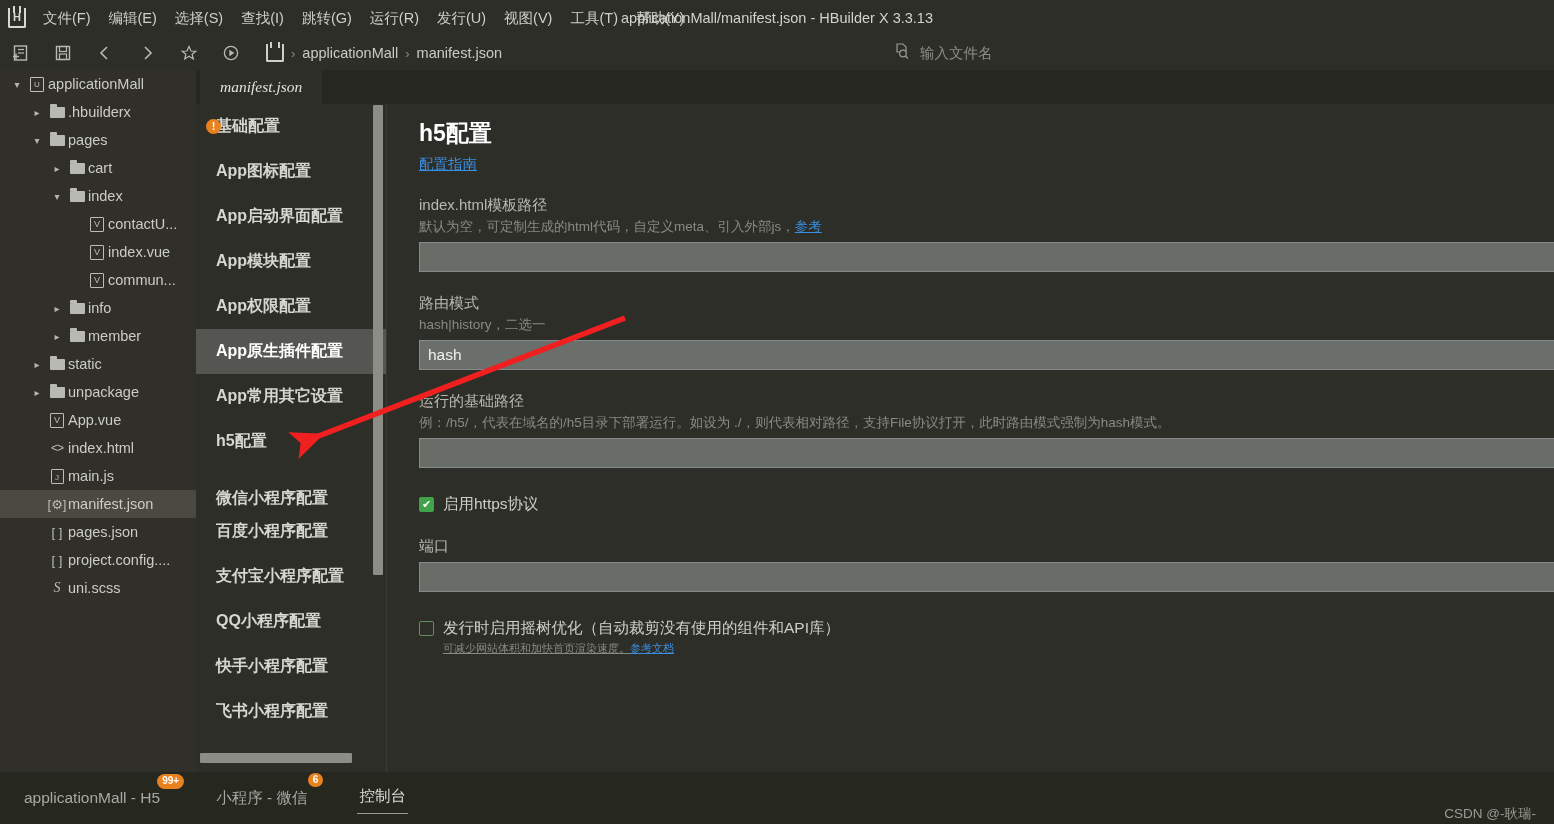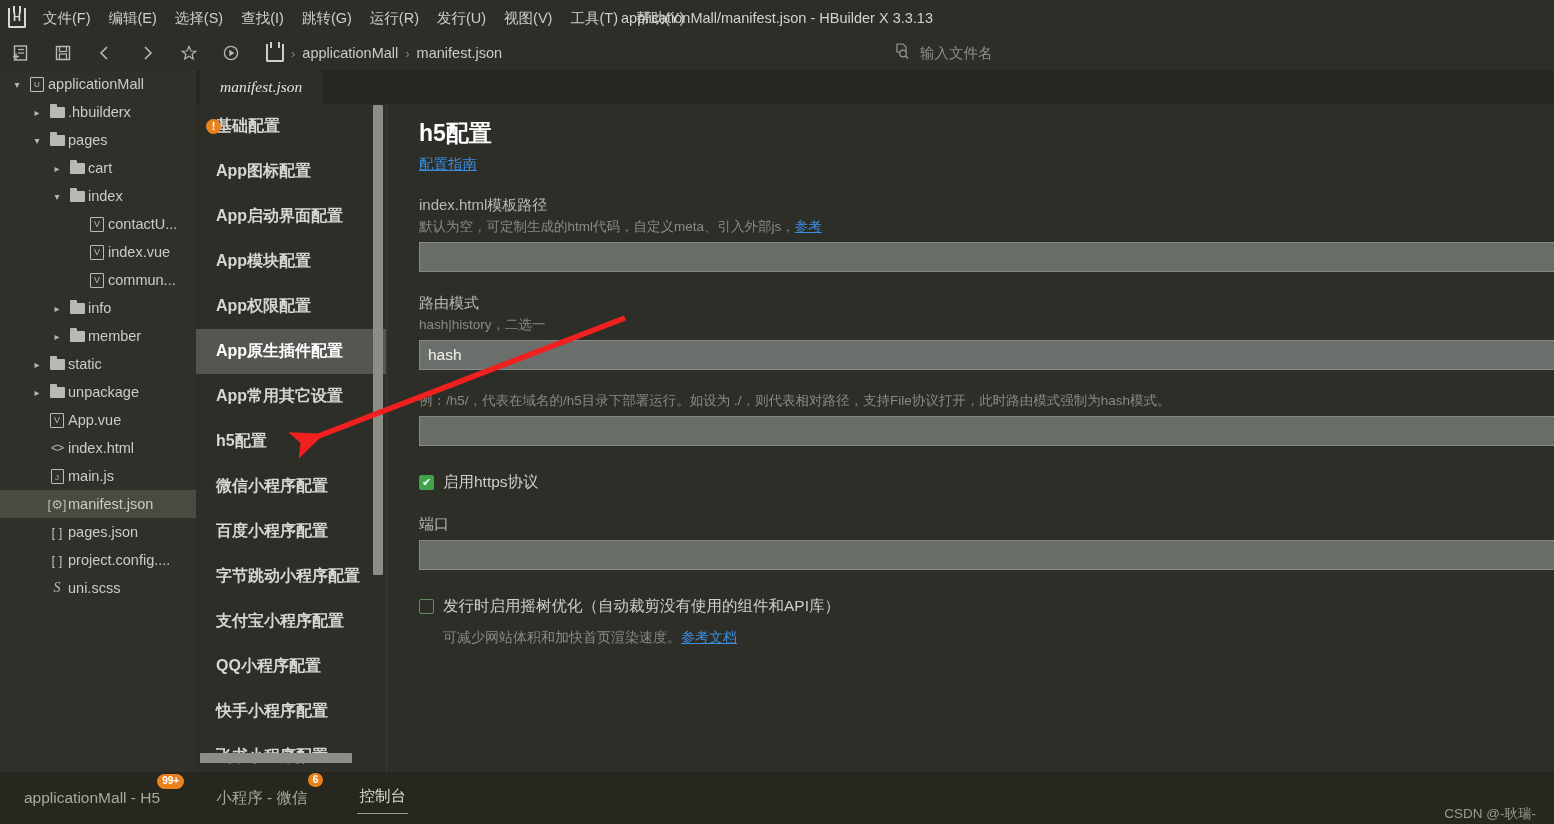--- a/index.html
+++ b/index.html
@@ -173,21 +173,21 @@
   }
   .f-input.empty { background: #696d68; }
   .chk-row { margin-top: 26px; display: flex; align-items: flex-start; gap: 9px; }
   .chk {
     width: 15px; height: 15px; border: 1.5px solid #5f8f5f; border-radius: 2px;
     flex: none; margin-top: 3px; display: flex; align-items: center; justify-content: center;
     font-size: 11px; color: #fff; line-height: 1;
   }
   .chk.on { background: #3ea34a; border-color: #3ea34a; }
   .chk-label { font-size: 15.5px; color: #cfcfc9; }
-  .chk-sub { font-size: 14px; color: #8a8a84; margin-top: 12px; }
+  .chk-sub { font-size: 11px; color: #8a8a84; margin-top: 2px; text-decoration: underline; }
   .chk-sub a { color: #3b8ee0; text-decoration: underline; cursor: pointer; }
 
   
   .arrow { position: absolute; left: 0; top: 0; width: 1554px; height: 824px; pointer-events: none; }
 
   
   .bottombar {
     position: absolute; left: 0; top: 772px; width: 1554px; height: 52px;
     background: #26271f; display: flex; align-items: center;
   }
@@ -450,28 +450,25 @@
         </div>
         <div class="cfg-row sel" style="position: relative;">
           <span>App原生插件配置</span>
         </div>
         <div class="cfg-row" style="position: relative;">
           <span>App常用其它设置</span>
         </div>
         <div class="cfg-row" style="position: relative;">
           <span>h5配置</span>
         </div>
-        <div class="cfg-row" style="position: relative;">
+        <div class="cfg-row" style="position: relative; align-items: flex-end;">
           <span>微信小程序配置</span>
         </div>
         <div class="cfg-row" style="position: relative;">
           <span>百度小程序配置</span>
-        </div>
-        <div class="cfg-row" style="position: relative;">
-          <span>字节跳动小程序配置</span>
         </div>
         <div class="cfg-row" style="position: relative;">
           <span>支付宝小程序配置</span>
         </div>
         <div class="cfg-row" style="position: relative;">
           <span>QQ小程序配置</span>
         </div>
         <div class="cfg-row" style="position: relative; text-align: center;">
           <span>快手小程序配置</span>
         </div>
@@ -501,20 +498,21 @@
 
     
     <div class="field">
       <div class="f-label">路由模式</div>
       <div class="f-hint">hash|history，二选一</div>
       <div class="f-input">hash</div>
     </div>
 
     
     <div class="field">
+      <div class="f-label">运行的基础路径</div>
       <div class="f-hint">例：/h5/，代表在域名的/h5目录下部署运行。如设为 ./，则代表相对路径，支持File协议打开，此时路由模式强制为hash模式。</div>
       <div class="f-input empty"></div>
     </div>
 
     
     <div class="chk-row">
       <div class="chk on">✔</div>
       <div>
         <div class="chk-label">启用https协议</div>
       </div>

